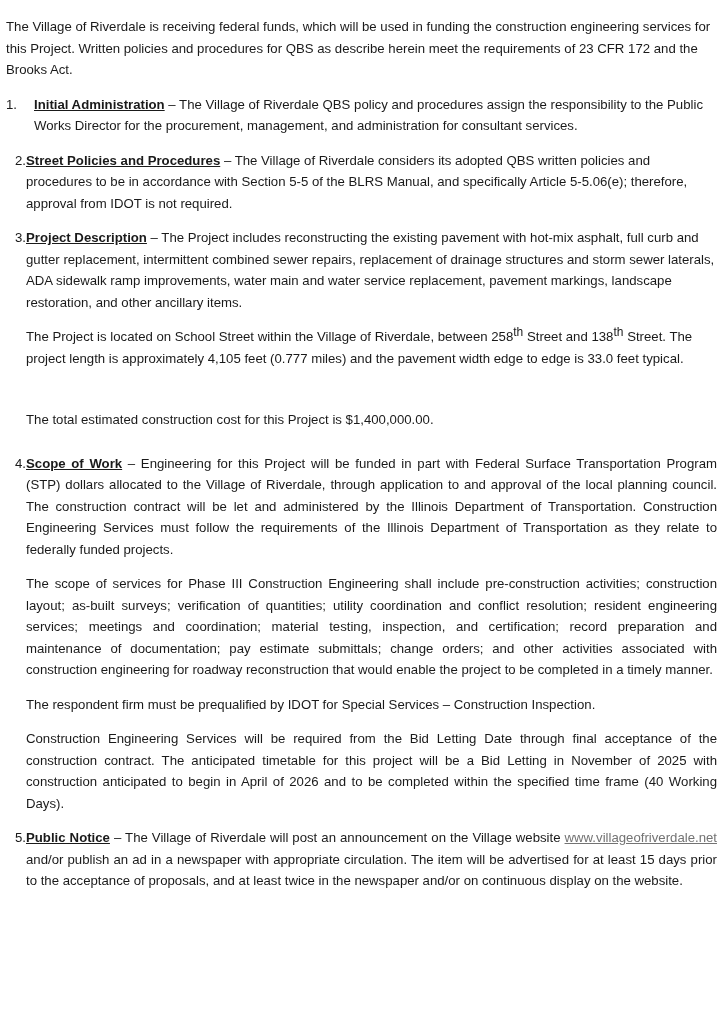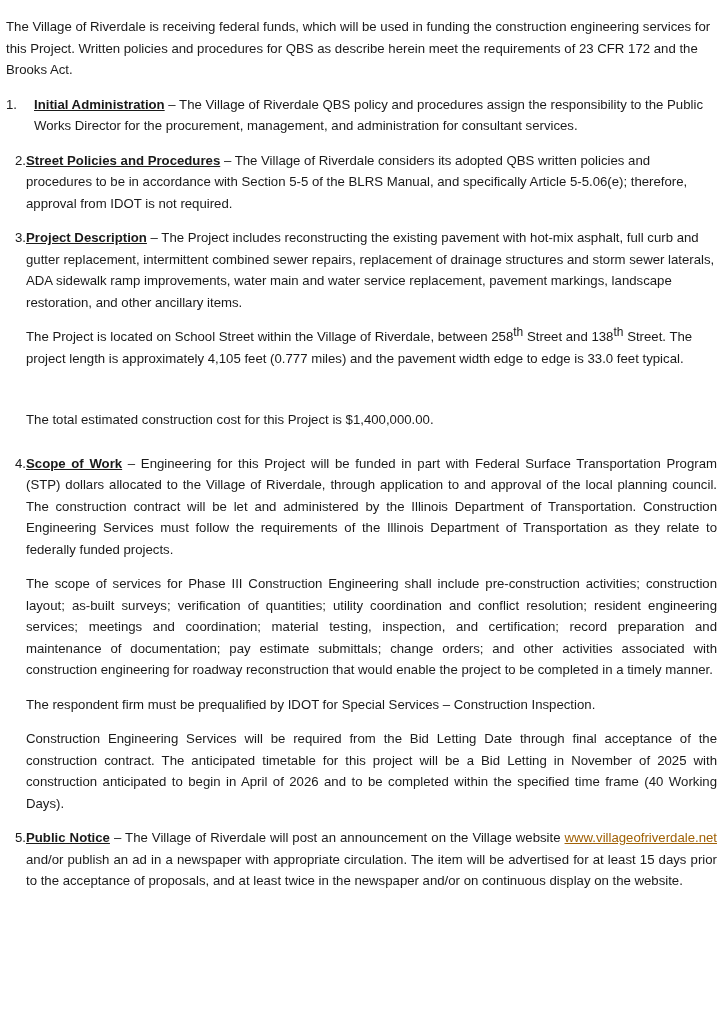--- a/index.html
+++ b/index.html
@@ -15,21 +15,21 @@
   .intro { margin-bottom: 13px; }
   .item { display: flex; margin-bottom: 13px; }
   .num { flex: 0 0 auto; }
   .num.first { width: 28px; }
   .num.tight { width: 20px; text-align: right; padding-right: 0; }
   .body { flex: 1 1 auto; }
   .body p + p { margin-top: 13px; }
   .body p.gap-lg { margin-top: 40px; }
   .heading { font-weight: bold; text-decoration: underline; }
   .justify { text-align: justify; }
-  .link { color: #a16207; text-decoration: underline; }
+  .link { color: #737373; text-decoration: underline; }
   sup { font-size: 12px; line-height: 0; vertical-align: super; }
 </style>
 </head>
 <body>
 
 <div class="page">
 
   <p class="intro">The Village of Riverdale is receiving federal funds, which will be used in funding the construction engineering services for this Project.  Written policies and procedures for QBS as describe herein meet the requirements of 23 CFR 172 and the Brooks Act.</p>
 
   <div class="item">

